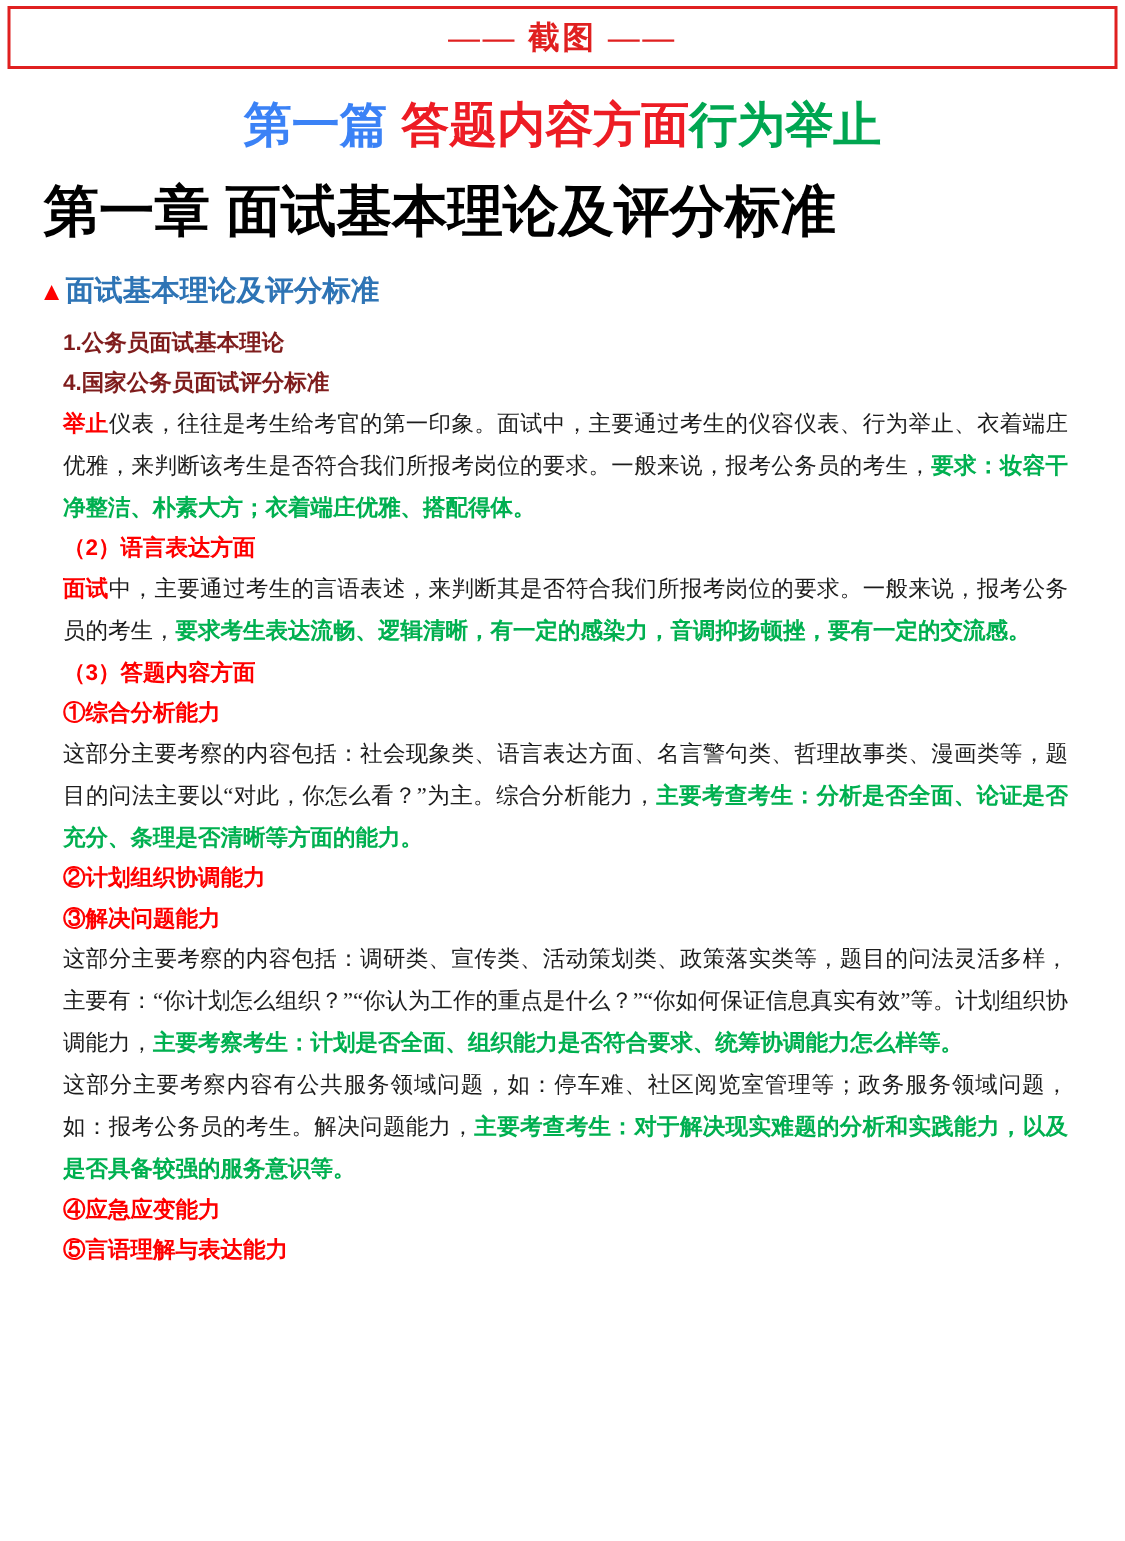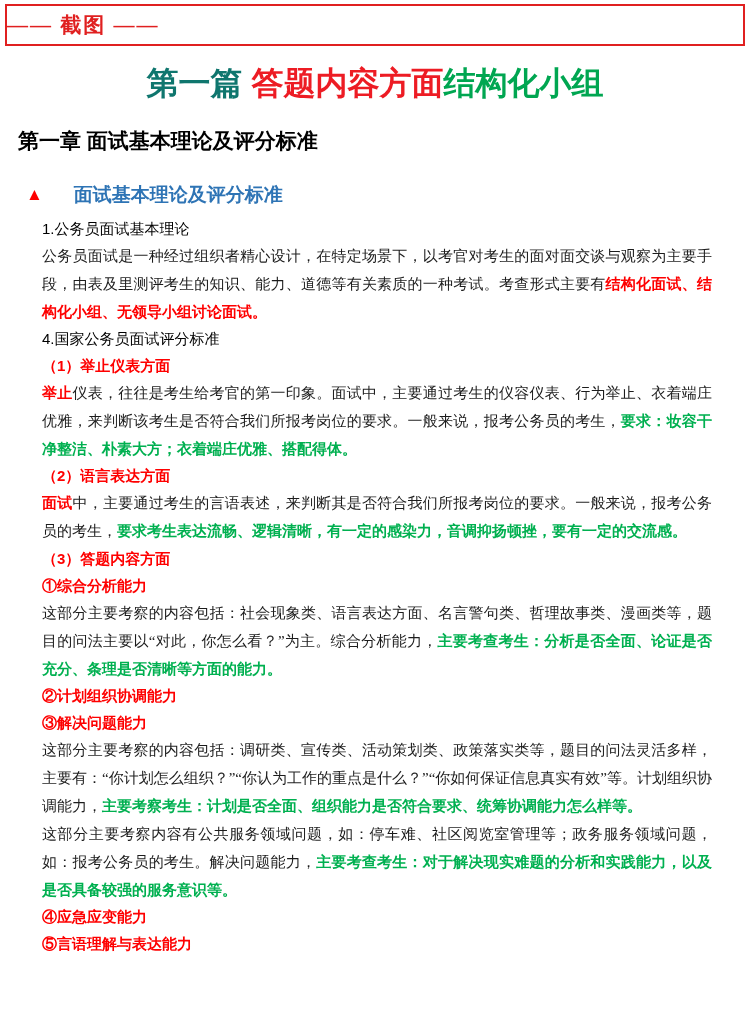--- a/index.html
+++ b/index.html
@@ -6,85 +6,83 @@
   body {
     width:750px; height:1027px; overflow:hidden;
     font-family:"Liberation Sans", sans-serif;
     -webkit-font-smoothing:antialiased;
   }
   .page { position:relative; width:750px; height:1027px; background:#fff; }
 
   .banner {
     margin:4px 5px 0 5px; height:42px;
     border:2px solid #e02020;
-    display:flex; align-items:center; 
+    display:flex; align-items:center; justify-content:center;
     box-sizing:border-box;
   }
   .banner-label {
     color:#e02020; font-weight:bold; font-size:21px; letter-spacing:2px;
     font-family:"Liberation Serif", serif;
   }
 
   .doc-title {
     margin:19px 0 0 0; text-align:center;
     font-size:32px; font-weight:bold; line-height:36px;
     font-family:"Liberation Sans", sans-serif;
   }
-  .t-blue  { color:#0f766e; }
+  .t-blue  { color:#3b82f6; }
   .t-red   { color:#ed1c24; }
   .t-green { color:#00a651; }
 
   .chapter-title {
-    margin:23px 40px 0 18px;
-    font-size:21px; font-weight:bold; color:#000; line-height:34px;
+    margin:23px 40px 0 29px;
+    font-size:37px; font-weight:bold; color:#000; line-height:34px;
   }
 
   .section-heading {
     margin:25px 40px 0 26px;
     font-size:19px; font-weight:bold; line-height:24px;
     display:flex; align-items:center;
   }
   .tri { color:#fe0000; font-size:17px; margin-right:1px; }
-  .sec-text { color:#2e74b5;margin-left:30px; }
+  .sec-text { color:#2e74b5; }
 
   .content {
     margin:8px 38px 0 42px;
     font-size:15px; line-height:27px;
     text-align:justify; text-justify:inter-ideograph;
     color:#1c1c1c;
   }
   .block { margin:0; padding:0; }
   .run.normal     { color:#1c1c1c; font-family:"Liberation Serif", serif; }
-  .run.black-bold { color:#000000; font-weight:normal; }
+  .run.black-bold { color:#7f1d1d; font-weight:bold; }
   .run.red-bold   { color:#fe0000; font-weight:bold; }
   .run.green-bold { color:#00b050; font-weight:bold; }
 </style>
 </head>
 <body>
 
 <div class="page">
 
   <div class="banner">
     <span class="banner-label">—— 截图 ——</span>
   </div>
 
-  <h1 class="doc-title"><span class="t-blue">第一篇 </span><span class="t-red">答题内容方面</span><span class="t-green">结构化小组</span></h1>
+  <h1 class="doc-title"><span class="t-blue">第一篇 </span><span class="t-red">答题内容方面</span><span class="t-green">行为举止</span></h1>
 
   <h2 class="chapter-title">第一章 面试基本理论及评分标准</h2>
 
   <div class="section-heading">
     <span class="tri">▲</span>
     <span class="sec-text">面试基本理论及评分标准</span>
   </div>
 
   <div class="content" id="content">
       <p class="block black-heading"><span class="run black-bold">1.公务员面试基本理论</span></p>
-      <p class="block para"><span class="run normal">公务员面试是一种经过组织者精心设计，在特定场景下，以考官对考生的面对面交谈与观察为主要手段，由表及里测评考生的知识、能力、道德等有关素质的一种考试。考查形式主要有</span><span class="run red-bold">结构化面试、结构化小组、无领导小组讨论面试。</span></p>
       <p class="block black-heading"><span class="run black-bold">4.国家公务员面试评分标准</span></p>
-      <p class="block red-heading"><span class="run red-bold">（1）举止仪表方面</span></p>
       <p class="block para"><span class="run red-bold">举止</span><span class="run normal">仪表，往往是考生给考官的第一印象。面试中，主要通过考生的仪容仪表、行为举止、衣着端庄优雅，来判断该考生是否符合我们所报考岗位的要求。一般来说，报考公务员的考生，</span><span class="run green-bold">要求：妆容干净整洁、朴素大方；衣着端庄优雅、搭配得体。</span></p>
       <p class="block red-heading"><span class="run red-bold">（2）语言表达方面</span></p>
       <p class="block para"><span class="run red-bold">面试</span><span class="run normal">中，主要通过考生的言语表述，来判断其是否符合我们所报考岗位的要求。一般来说，报考公务员的考生，</span><span class="run green-bold">要求考生表达流畅、逻辑清晰，有一定的感染力，音调抑扬顿挫，要有一定的交流感。</span></p>
       <p class="block red-heading"><span class="run red-bold">（3）答题内容方面</span></p>
       <p class="block red-heading"><span class="run red-bold">①综合分析能力</span></p>
       <p class="block para"><span class="run normal">这部分主要考察的内容包括：社会现象类、语言表达方面、名言警句类、哲理故事类、漫画类等，题目的问法主要以“对此，你怎么看？”为主。综合分析能力，</span><span class="run green-bold">主要考查考生：分析是否全面、论证是否充分、条理是否清晰等方面的能力。</span></p>
       <p class="block red-heading"><span class="run red-bold">②计划组织协调能力</span></p>
       <p class="block red-heading"><span class="run red-bold">③解决问题能力</span></p>
       <p class="block para"><span class="run normal">这部分主要考察的内容包括：调研类、宣传类、活动策划类、政策落实类等，题目的问法灵活多样，主要有：“你计划怎么组织？”“你认为工作的重点是什么？”“你如何保证信息真实有效”等。计划组织协调能力，</span><span class="run green-bold">主要考察考生：计划是否全面、组织能力是否符合要求、统筹协调能力怎么样等。</span></p>
       <p class="block para"><span class="run normal">这部分主要考察内容有公共服务领域问题，如：停车难、社区阅览室管理等；政务服务领域问题，如：报考公务员的考生。解决问题能力，</span><span class="run green-bold">主要考查考生：对于解决现实难题的分析和实践能力，以及是否具备较强的服务意识等。</span></p>

